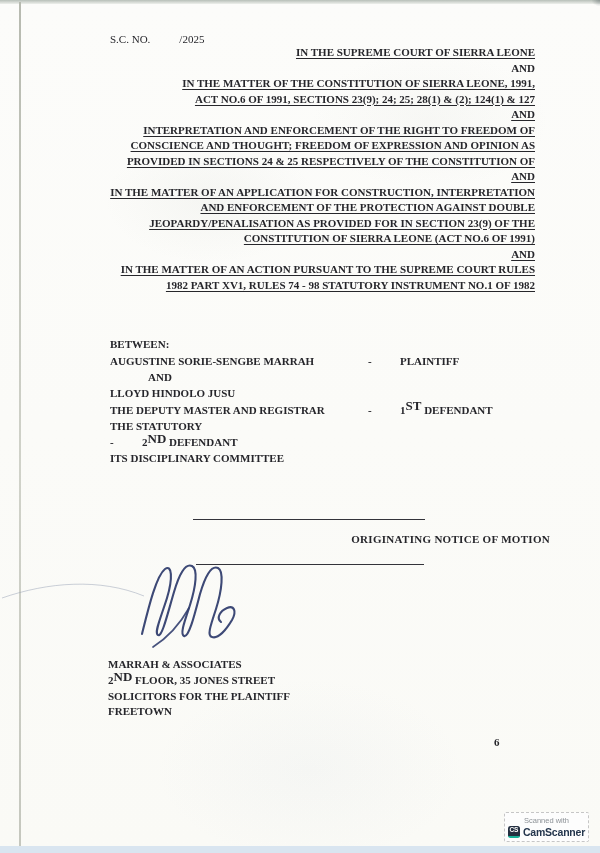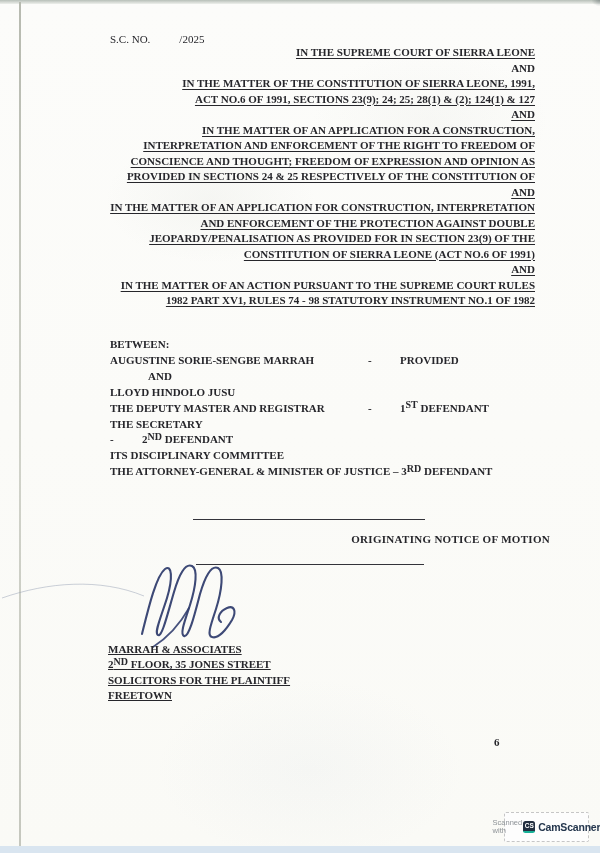--- a/index.html
+++ b/index.html
@@ -32,39 +32,39 @@
     font-size:11px;font-weight:bold;line-height:15.5px;color:#26262b;}
   .headings div{white-space:nowrap;}
   .u{text-decoration:underline;text-underline-offset:2px;text-decoration-thickness:1px;}
 
   .between{position:absolute;left:110px;top:337px;font-size:11px;font-weight:bold;
     line-height:15.9px;color:#26262b;}
   .row{display:flex;white-space:nowrap;align-items:flex-end;}
   .row .name{width:258px;}
   .row .dash{width:32px;}
   .row.indent{padding-left:38px;}
-  .sp{font-size:10px;position:relative;top:-3.5px;}
+  .sp{font-size:13px;position:relative;top:-3.5px;}
 
   .rule{position:absolute;height:0;border-top:1.5px solid #33333a;}
   .rule-top{left:193px;top:519px;width:232px;}
   .rule-bottom{left:196px;top:564px;width:228px;}
   .motion-title{position:absolute;left:70px;top:533px;width:480px;text-align:right;
     font-size:11px;font-weight:bold;letter-spacing:.3px;color:#26262b;white-space:nowrap;}
 
   .sig-wrap{position:absolute;left:0;top:550px;width:300px;height:112px;pointer-events:none;}
 
-  .firm{position:absolute;left:108px;top:642px;font-size:11px;font-weight:bold;
-    line-height:15.3px;color:#26262b;white-space:nowrap;text-decoration:underline;}
+  .firm{position:absolute;left:108px;top:657px;font-size:11px;font-weight:bold;
+    line-height:15.3px;color:#26262b;white-space:nowrap;}
 
   .pagenum{position:absolute;left:494px;top:736px;font-size:11px;font-weight:bold;color:#26262b;}
 
   .badge{position:absolute;left:504px;top:812px;width:85px;height:30px;
     border:1px dashed #c6c6c6;background:#fdfdfd;border-radius:2px;
     font-family:"Liberation Sans",sans-serif;box-sizing:border-box;
-    display:flex;flex-direction:row;align-items:center;justify-content:center;gap:1px;}
+    display:flex;flex-direction:column;align-items:center;justify-content:center;gap:1px;}
   .badge .sw{font-size:7.5px;color:#8d9297;line-height:8px;}
   .badge .row2{display:flex;align-items:flex-start;gap:3px;}
   .badge .cs{width:12px;height:12px;background:#232f40;border-radius:2.5px;
     color:#ffffff;font-size:6.5px;font-weight:bold;line-height:1;
     display:flex;align-items:center;justify-content:center;
     border-bottom:2px solid #17b198;box-sizing:border-box;}
   .badge .brand{font-size:10.5px;font-weight:bold;color:#24364d;letter-spacing:-.2px;}
 </style>
 </head>
 <body>
@@ -77,66 +77,62 @@
   <div class="case-line">
     <span>S.C. NO.</span><span class="num">/2025</span>
   </div>
 
   <div class="headings">
     <div class="u">IN THE SUPREME COURT OF SIERRA LEONE</div>
     <div>AND</div>
     <div class="u">IN THE MATTER OF THE CONSTITUTION OF SIERRA LEONE, 1991,</div>
     <div class="u">ACT NO.6 OF 1991, SECTIONS 23(9); 24; 25; 28(1) &amp; (2); 124(1) &amp; 127</div>
     <div class="u">AND</div>
-    <div class="u">IN THE MATTER OF AN APPLICATION FOR A CONSTRUCTION,</div>
     <div class="u">INTERPRETATION AND ENFORCEMENT OF THE RIGHT TO FREEDOM OF</div>
     <div class="u">CONSCIENCE AND THOUGHT; FREEDOM OF EXPRESSION AND OPINION AS</div>
     <div class="u">PROVIDED IN SECTIONS 24 &amp; 25 RESPECTIVELY OF THE CONSTITUTION OF</div>
     <div class="u">AND</div>
     <div class="u">IN THE MATTER OF AN APPLICATION FOR CONSTRUCTION, INTERPRETATION</div>
     <div class="u">AND ENFORCEMENT OF THE PROTECTION AGAINST DOUBLE</div>
     <div class="u">JEOPARDY/PENALISATION AS PROVIDED FOR IN SECTION 23(9) OF THE</div>
     <div class="u">CONSTITUTION OF SIERRA LEONE (ACT NO.6 OF 1991)</div>
     <div class="u">AND</div>
     <div class="u">IN THE MATTER OF AN ACTION PURSUANT TO THE SUPREME COURT RULES</div>
     <div class="u">1982 PART XV1, RULES 74 - 98 STATUTORY INSTRUMENT NO.1 OF 1982</div>
   </div>
 
   <div class="between">
     <div class="row">
       <span>BETWEEN:</span>
     </div>
     <div class="row">
       <span class="name">AUGUSTINE SORIE-SENGBE MARRAH</span>
       <span class="dash">-</span>
-      <span><span>PROVIDED</span><span class="sp"></span><span></span></span>
+      <span><span>PLAINTIFF</span><span class="sp"></span><span></span></span>
     </div>
     <div class="row indent">
       <span>AND</span>
     </div>
     <div class="row">
       <span class="name">LLOYD HINDOLO JUSU</span>
     </div>
     <div class="row">
       <span class="name">THE DEPUTY MASTER AND REGISTRAR</span>
       <span class="dash">-</span>
       <span><span>1</span><span class="sp">ST</span><span> DEFENDANT</span></span>
     </div>
     <div class="row">
-      <span class="name">THE SECRETARY</span>
+      <span class="name">THE STATUTORY</span>
     </div>
     <div class="row">
       <span class="dash">-</span>
       <span><span>2</span><span class="sp">ND</span><span> DEFENDANT</span></span>
     </div>
     <div class="row">
       <span class="name">ITS DISCIPLINARY COMMITTEE</span>
-    </div>
-    <div class="row">
-      <span><span>THE ATTORNEY-GENERAL &amp; MINISTER OF JUSTICE – 3</span><span class="sp">RD</span><span> DEFENDANT</span></span>
     </div>
   </div>
 
   <div class="rule rule-top"></div>
   <div class="motion-title">ORIGINATING NOTICE OF MOTION</div>
   <div class="rule rule-bottom"></div>
 
   <div class="sig-wrap">
     <svg width="300" height="112" viewBox="0 0 300 112">
       <path d="M 2 48 C 48 32, 100 28, 144 46" fill="none" stroke="#95a0b4" stroke-width="0.9" opacity="0.55"></path>

